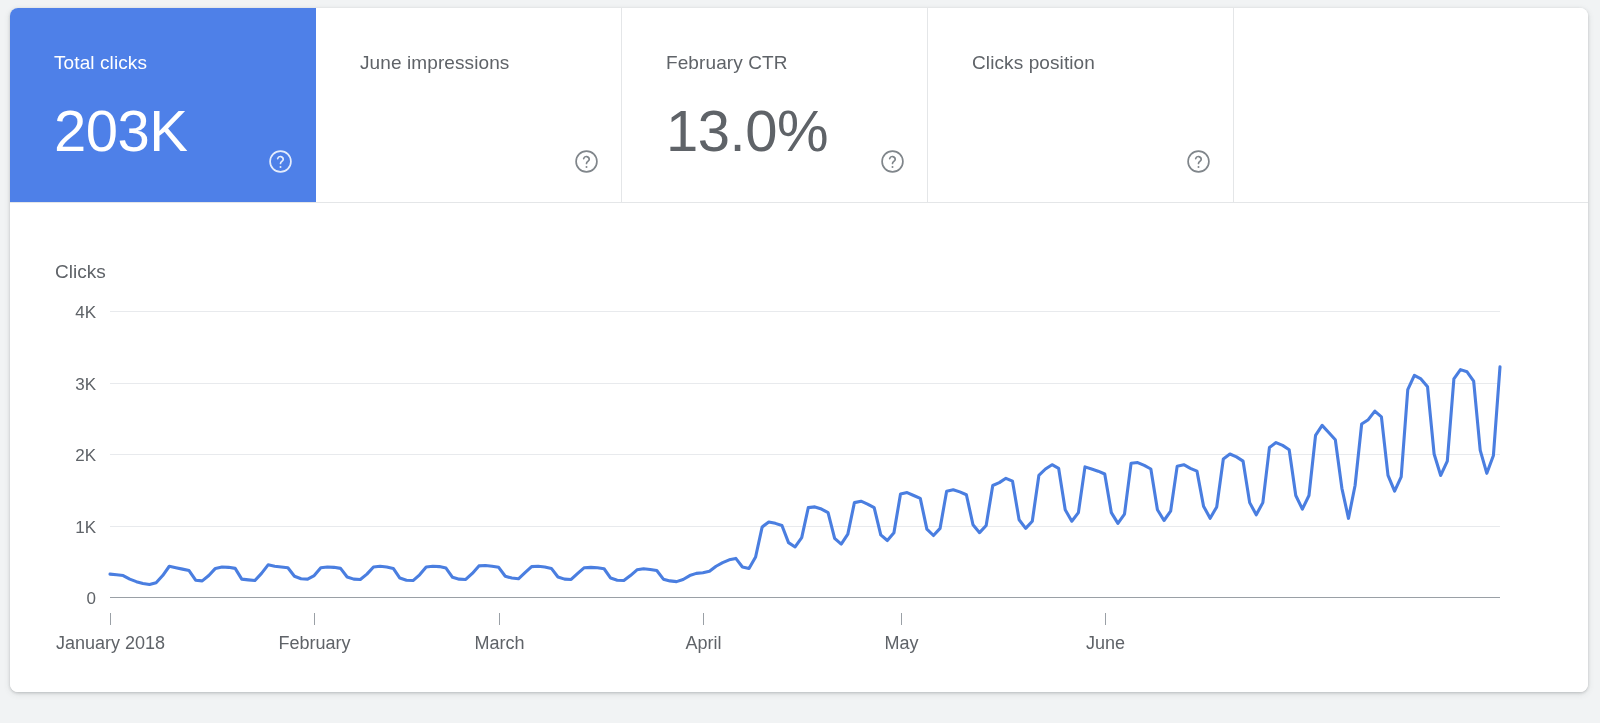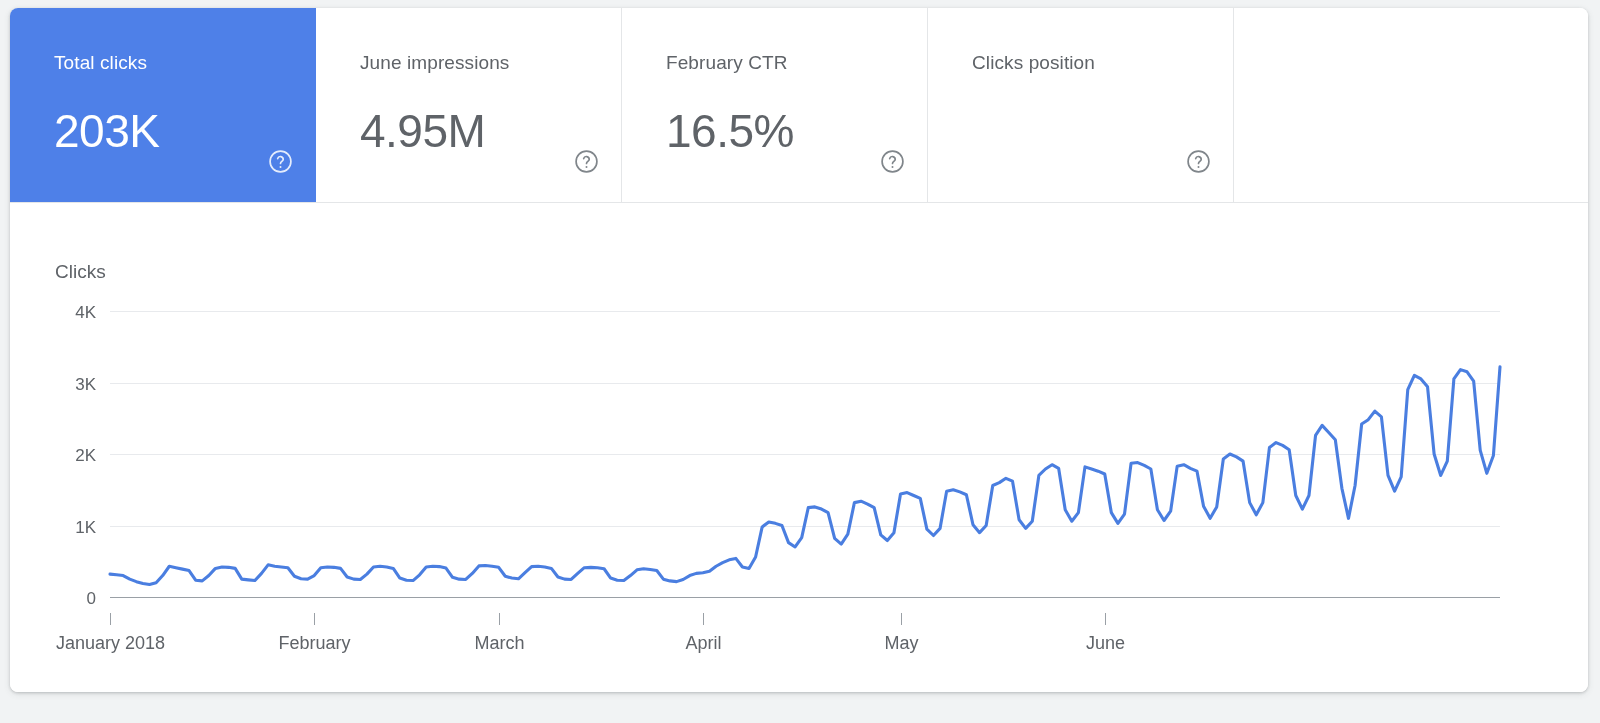--- a/index.html
+++ b/index.html
@@ -58,21 +58,21 @@
     font-size: 19px;
     color: #5f6368;
     letter-spacing: .1px;
     line-height: 22px;
   }
   .card.active .card-label { color: #ffffff; }
   .card-value {
     position: absolute;
     left: 44px;
     top: 95px;
-    font-size: 46px;
+    font-size: 58px;
     font-weight: 400;
     color: #5f6368;
     line-height: 56px;
     letter-spacing: -.5px;
     white-space: nowrap;
   }
   .card.active .card-value { color: #ffffff; }
   .help-icon {
     position: absolute;
     right: 22px;
@@ -145,33 +145,32 @@
           <svg viewBox="0 0 24 24">
             <circle cx="12" cy="12" r="10" fill="none" stroke="#ffffff" stroke-width="1.6" opacity="0.85"></circle>
             <path d="M9.3 9.2a2.7 2.7 0 0 1 5.3.8c0 1.8-2.6 2.1-2.6 3.9" fill="none" stroke="#ffffff" stroke-width="1.6" stroke-linecap="round" opacity="0.85"></path>
             <circle cx="12" cy="17.2" r="0.95" fill="#ffffff" opacity="0.85"></circle>
           </svg>
         </span>
       </div>
 
       <div class="card">
         <div class="card-label">June impressions</div>
-        <div class="card-value">4.95M</div>
         <span class="help-icon">
           <svg viewBox="0 0 24 24">
             <circle cx="12" cy="12" r="10" fill="none" stroke="#80868b" stroke-width="1.6"></circle>
             <path d="M9.3 9.2a2.7 2.7 0 0 1 5.3.8c0 1.8-2.6 2.1-2.6 3.9" fill="none" stroke="#80868b" stroke-width="1.6" stroke-linecap="round"></path>
             <circle cx="12" cy="17.2" r="0.95" fill="#80868b"></circle>
           </svg>
         </span>
       </div>
 
       <div class="card">
         <div class="card-label">February CTR</div>
-        <div class="card-value">16.5%</div>
+        <div class="card-value">13.0%</div>
         <span class="help-icon">
           <svg viewBox="0 0 24 24">
             <circle cx="12" cy="12" r="10" fill="none" stroke="#80868b" stroke-width="1.6"></circle>
             <path d="M9.3 9.2a2.7 2.7 0 0 1 5.3.8c0 1.8-2.6 2.1-2.6 3.9" fill="none" stroke="#80868b" stroke-width="1.6" stroke-linecap="round"></path>
             <circle cx="12" cy="17.2" r="0.95" fill="#80868b"></circle>
           </svg>
         </span>
       </div>
 
       <div class="card">

